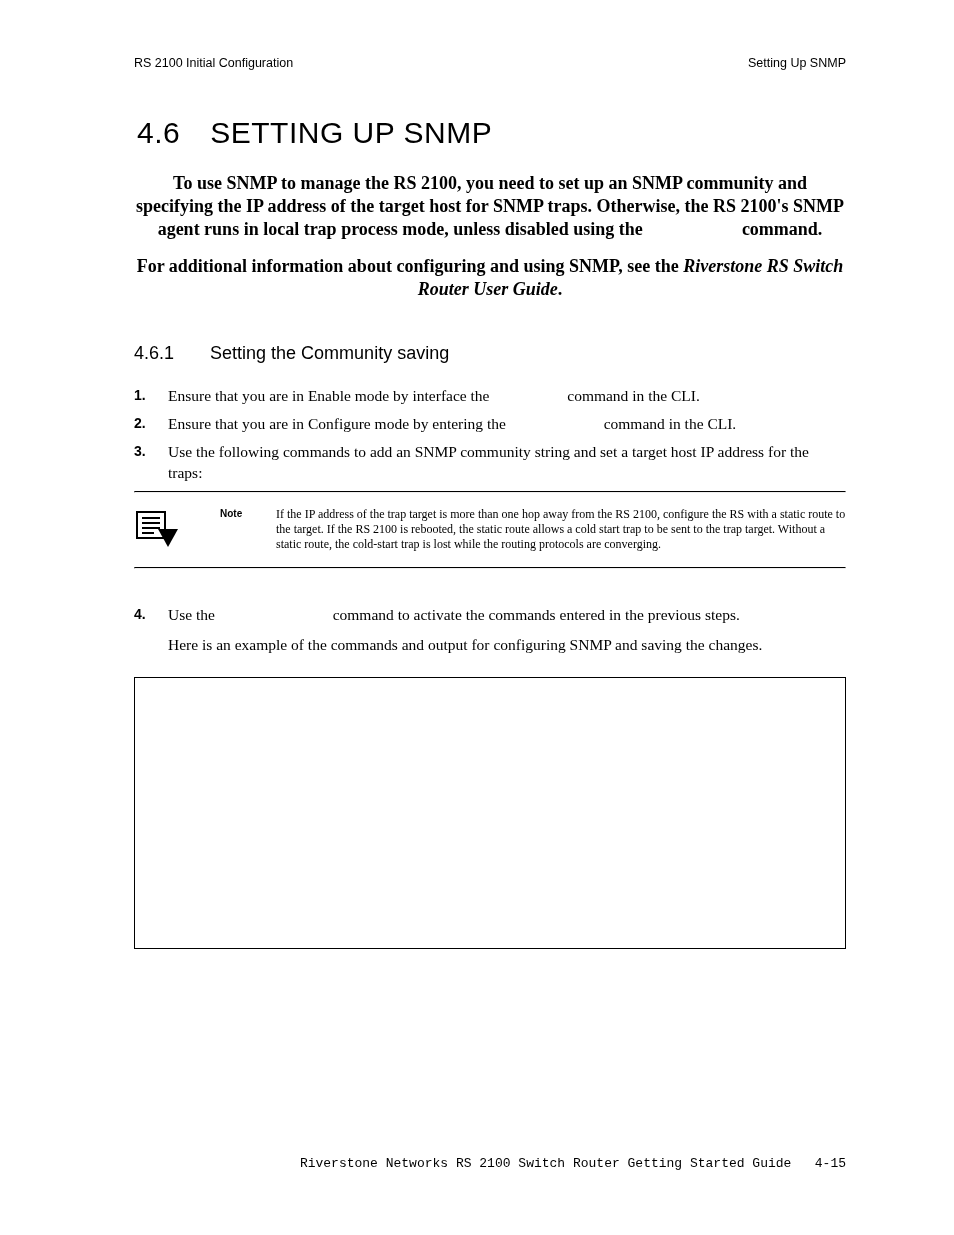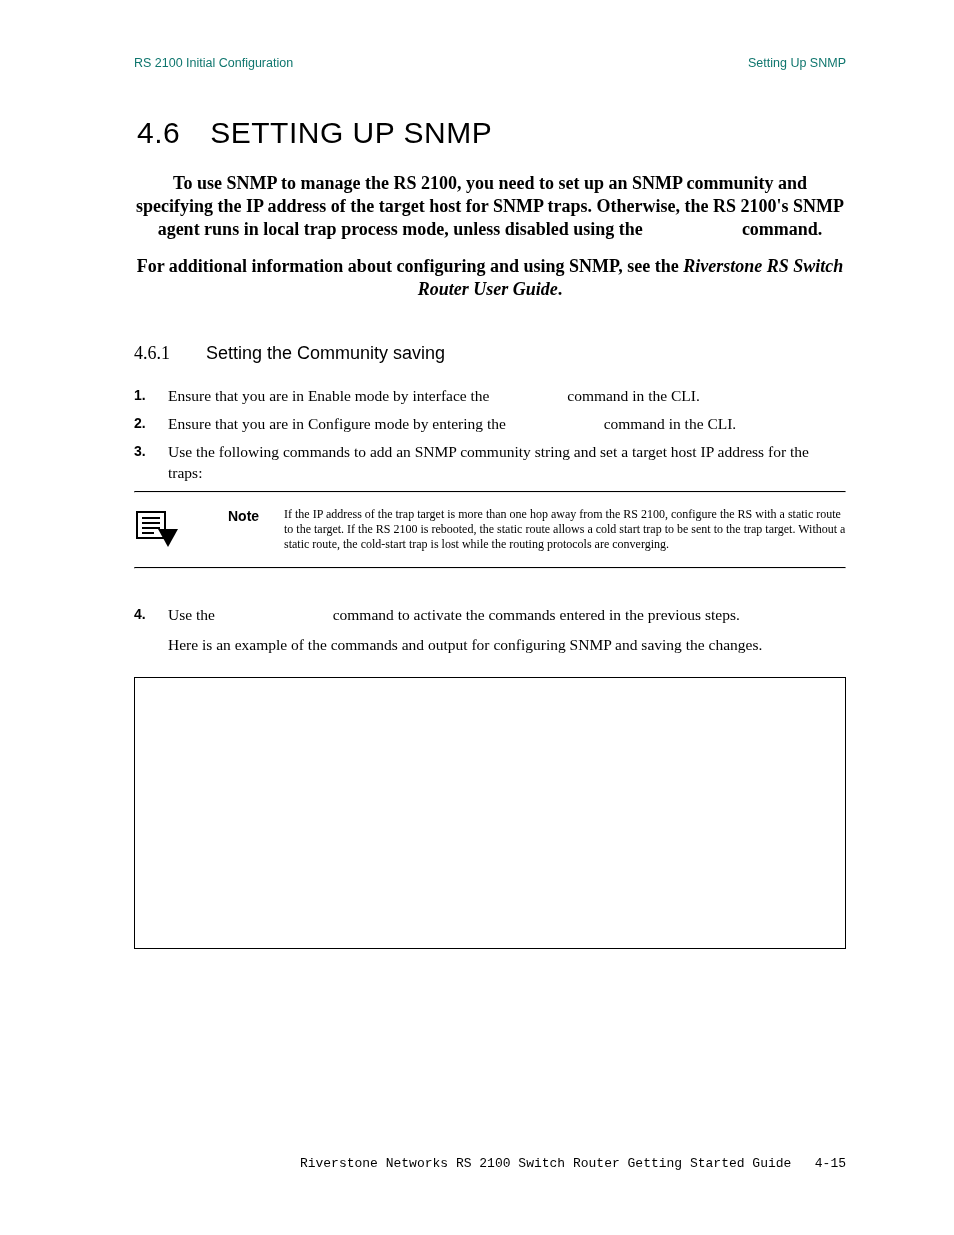--- a/index.html
+++ b/index.html
@@ -15,21 +15,21 @@
   }
   .page {
     padding: 56px 108px 0 134px;
     box-sizing: border-box;
   }
   .running-head {
     display: flex;
     justify-content: space-between;
     font-family: Arial, Helvetica, sans-serif;
     font-size: 12.5px;
-    color: #0f766e;
+    color: #000000;
     margin-bottom: 46px;
   }
   h1.section-title {
     font-family: Arial, Helvetica, sans-serif;
     font-weight: 400;
     font-size: 30px;
     letter-spacing: 0.5px;
     margin: 0 0 22px 3px;
   }
   h1.section-title .num { display:inline-block; margin-right: 30px; }
@@ -40,21 +40,21 @@
     text-align: center;
     font-weight: bold;
   }
   .body-text .ital { font-style: italic; }
   h2.subsection {
     font-family: Arial, Helvetica, sans-serif;
     font-weight: 400;
     font-size: 18px;
     margin: 42px 0 22px 0;
   }
-  h2.subsection .num { display:inline-block; margin-right: 36px; font-family: Liberation Serif, serif; }
+  h2.subsection .num { display:inline-block; margin-right: 36px; }
   ol.steps {
     list-style: none;
     padding: 0;
     margin: 0;
     font-size: 15.5px;
   }
   ol.steps > li {
     display: flex;
     margin-bottom: 8px;
     line-height: 1.3;
@@ -88,25 +88,24 @@
     padding: 14px 0 14px 0;
   }
   .note-icon {
     width: 86px;
     flex: 0 0 86px;
     padding-top: 2px;
   }
   .note-label {
     font-family: Arial, Helvetica, sans-serif;
     font-weight: 700;
-    font-size: 14px;
+    font-size: 10px;
     width: 56px;
     flex: 0 0 56px;
     padding-top: 1px;
-    margin-left: 8px;
   }
   .note-body {
     flex: 1;
     font-size: 12px;
     line-height: 1.28;
   }
   .after-note {
     margin-top: 6px;
   }
   .output-box {

